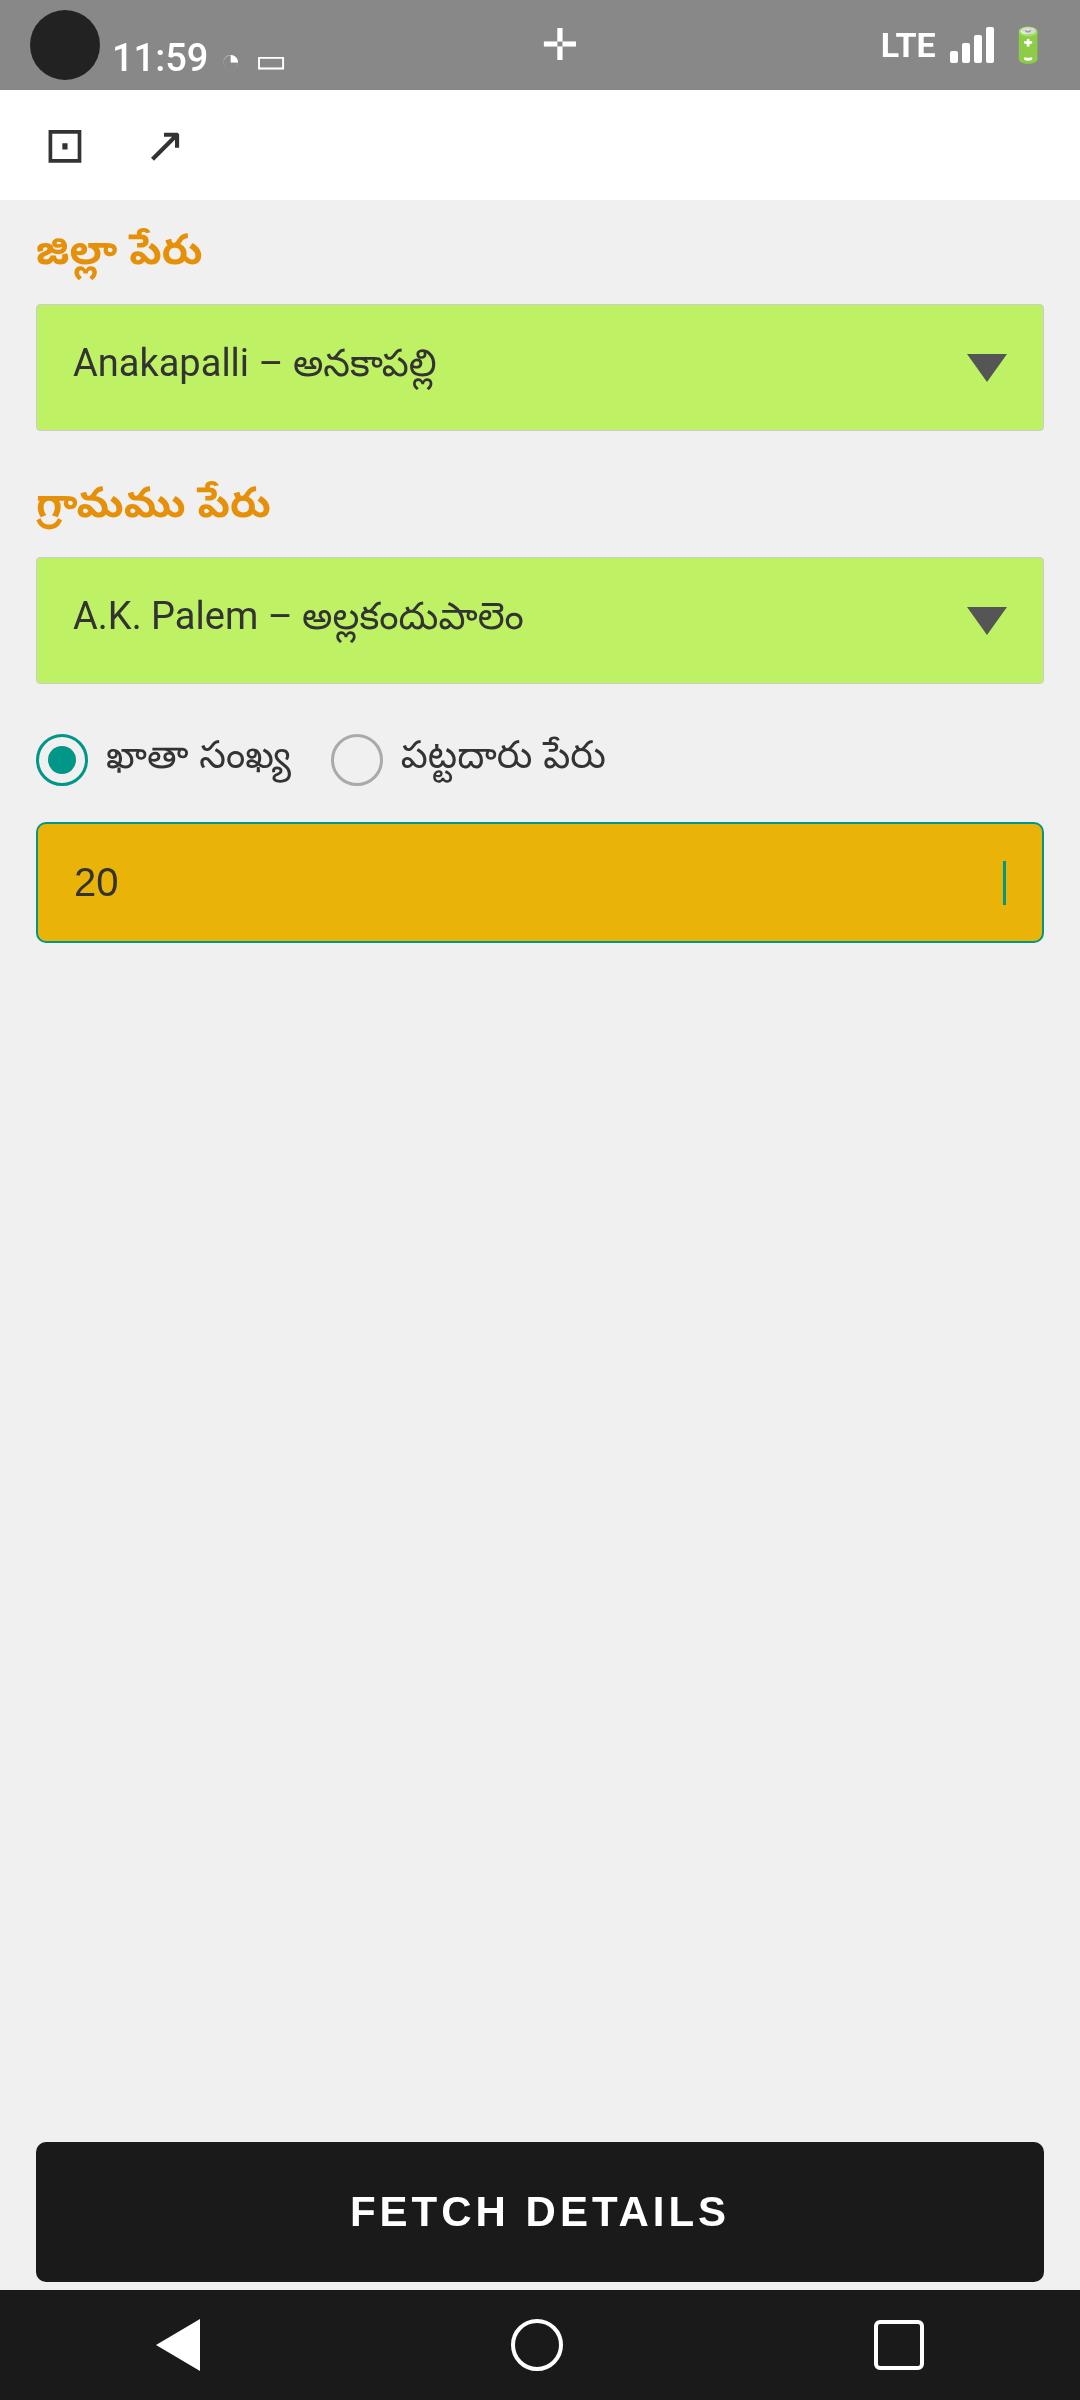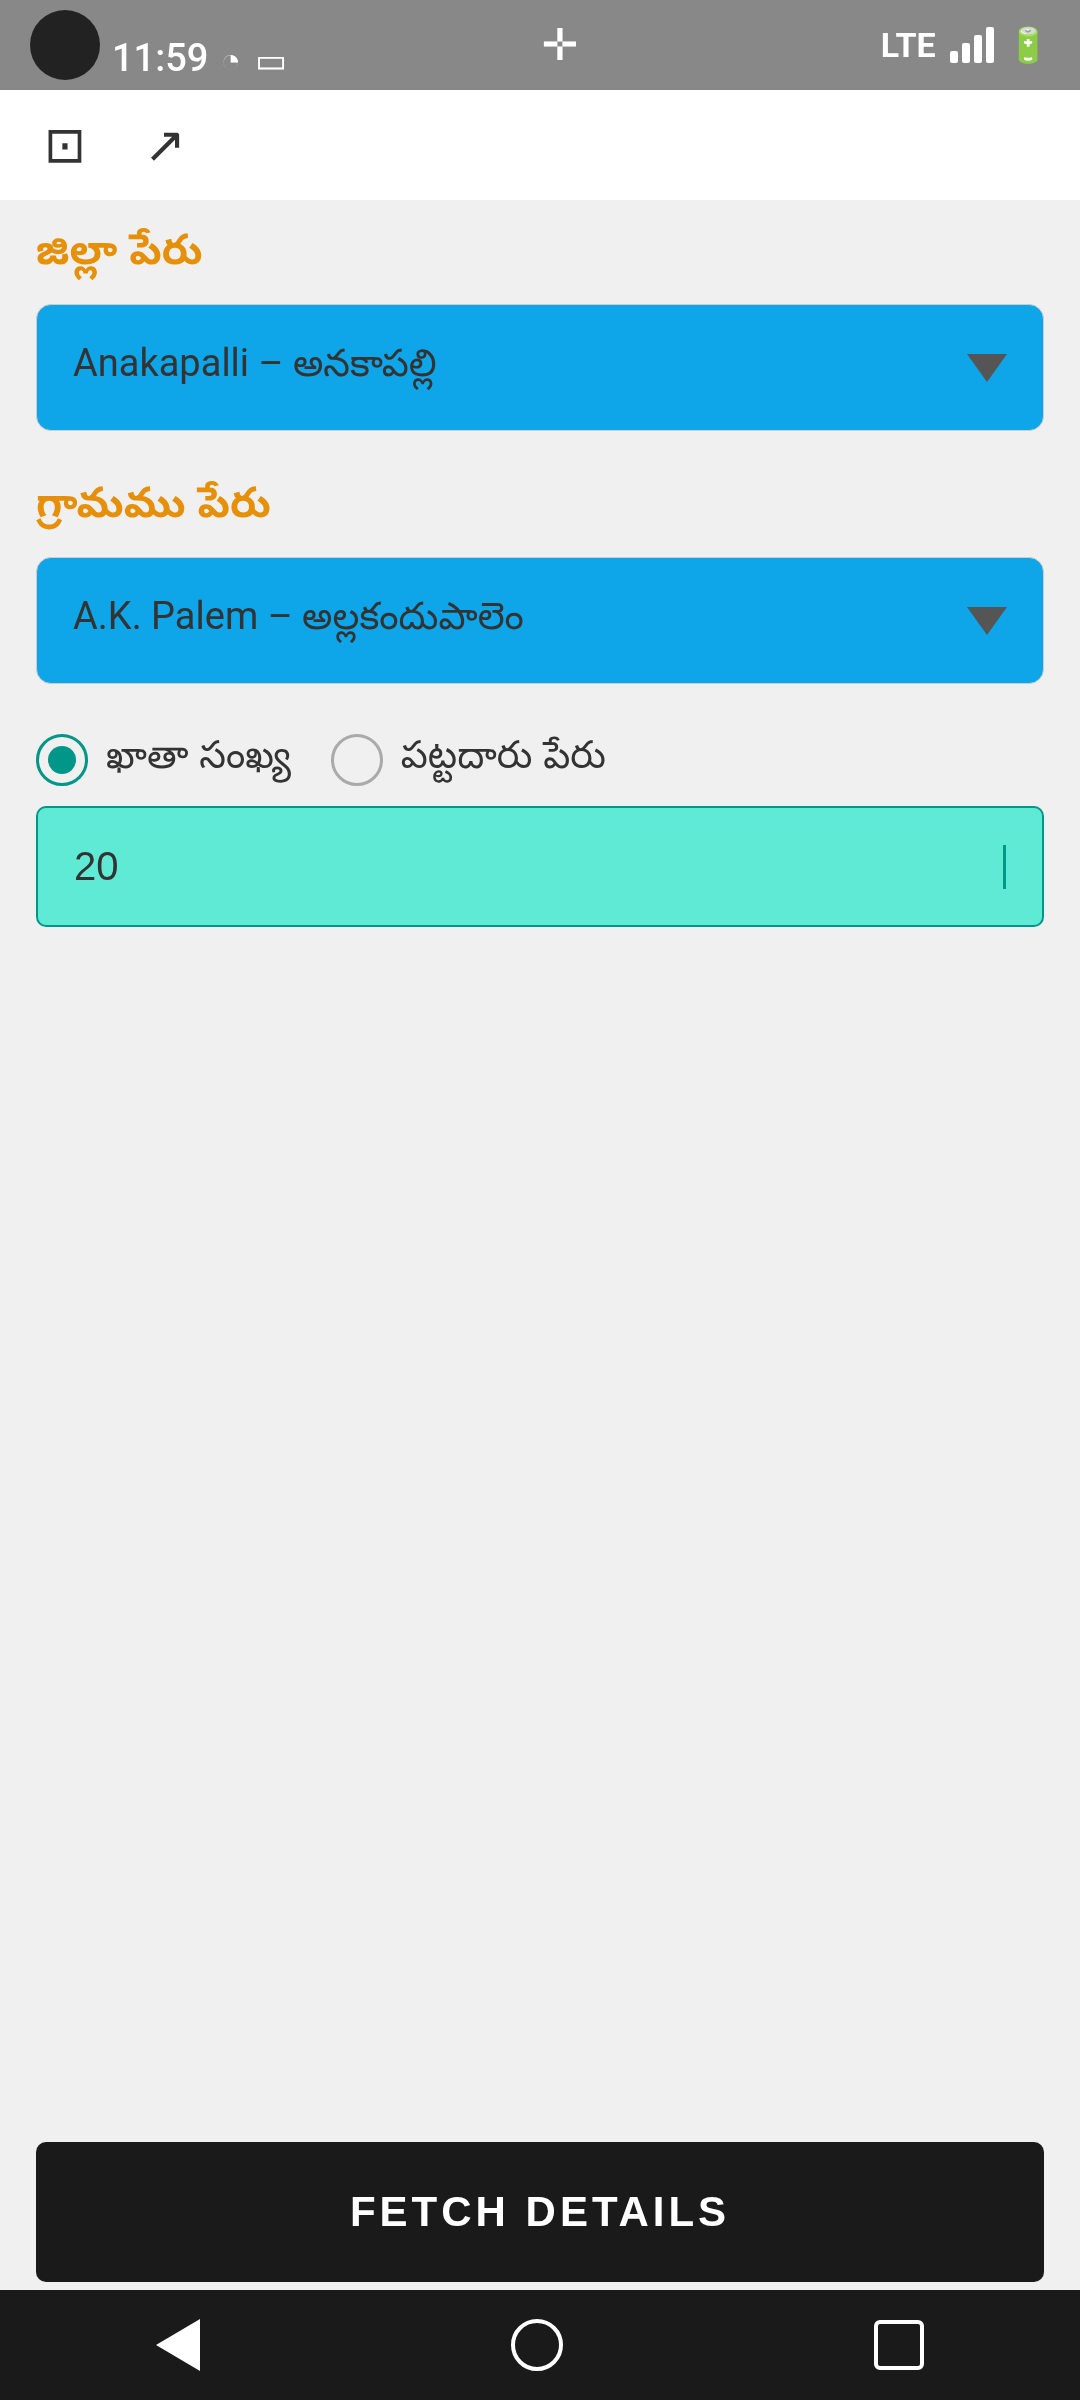--- a/index.html
+++ b/index.html
@@ -147,23 +147,23 @@
       margin-bottom: 20px;
       font-family: 'Noto Sans Telugu', Arial, sans-serif;
     }
 
     
     .dropdown-wrapper {
       margin-bottom: 50px;
     }
     .dropdown {
       width: 100%;
-      background: #0ea5e9;
+      background: #bef264;
       border: 1.5px solid #ccc;
-      border-radius: 15px;
+      border-radius: 4px;
       padding: 36px 36px;
       display: flex;
       align-items: center;
       justify-content: space-between;
       cursor: pointer;
     }
     .dropdown-text {
       font-size: 38px;
       color: #333;
     }
@@ -173,21 +173,21 @@
       border-left: 20px solid transparent;
       border-right: 20px solid transparent;
       border-top: 28px solid #555;
     }
 
     
     .radio-group {
       display: flex;
       align-items: center;
       gap: 40px;
-      margin-bottom: 20px;
+      margin-bottom: 36px;
       margin-top: 10px;
     }
     .radio-option {
       display: flex;
       align-items: center;
       gap: 18px;
       cursor: pointer;
     }
     .radio-outer {
       width: 52px;
@@ -215,21 +215,21 @@
     }
     .radio-label {
       font-size: 38px;
       color: #333;
       font-family: 'Noto Sans Telugu', Arial, sans-serif;
     }
 
     
     .input-wrapper {
       width: 100%;
-      background: #5eead4;
+      background: #eab308;
       border: 2px solid #009688;
       border-radius: 10px;
       padding: 36px 36px;
       display: flex;
       align-items: center;
       margin-bottom: 40px;
     }
     .input-field {
       font-size: 40px;
       color: #333;

